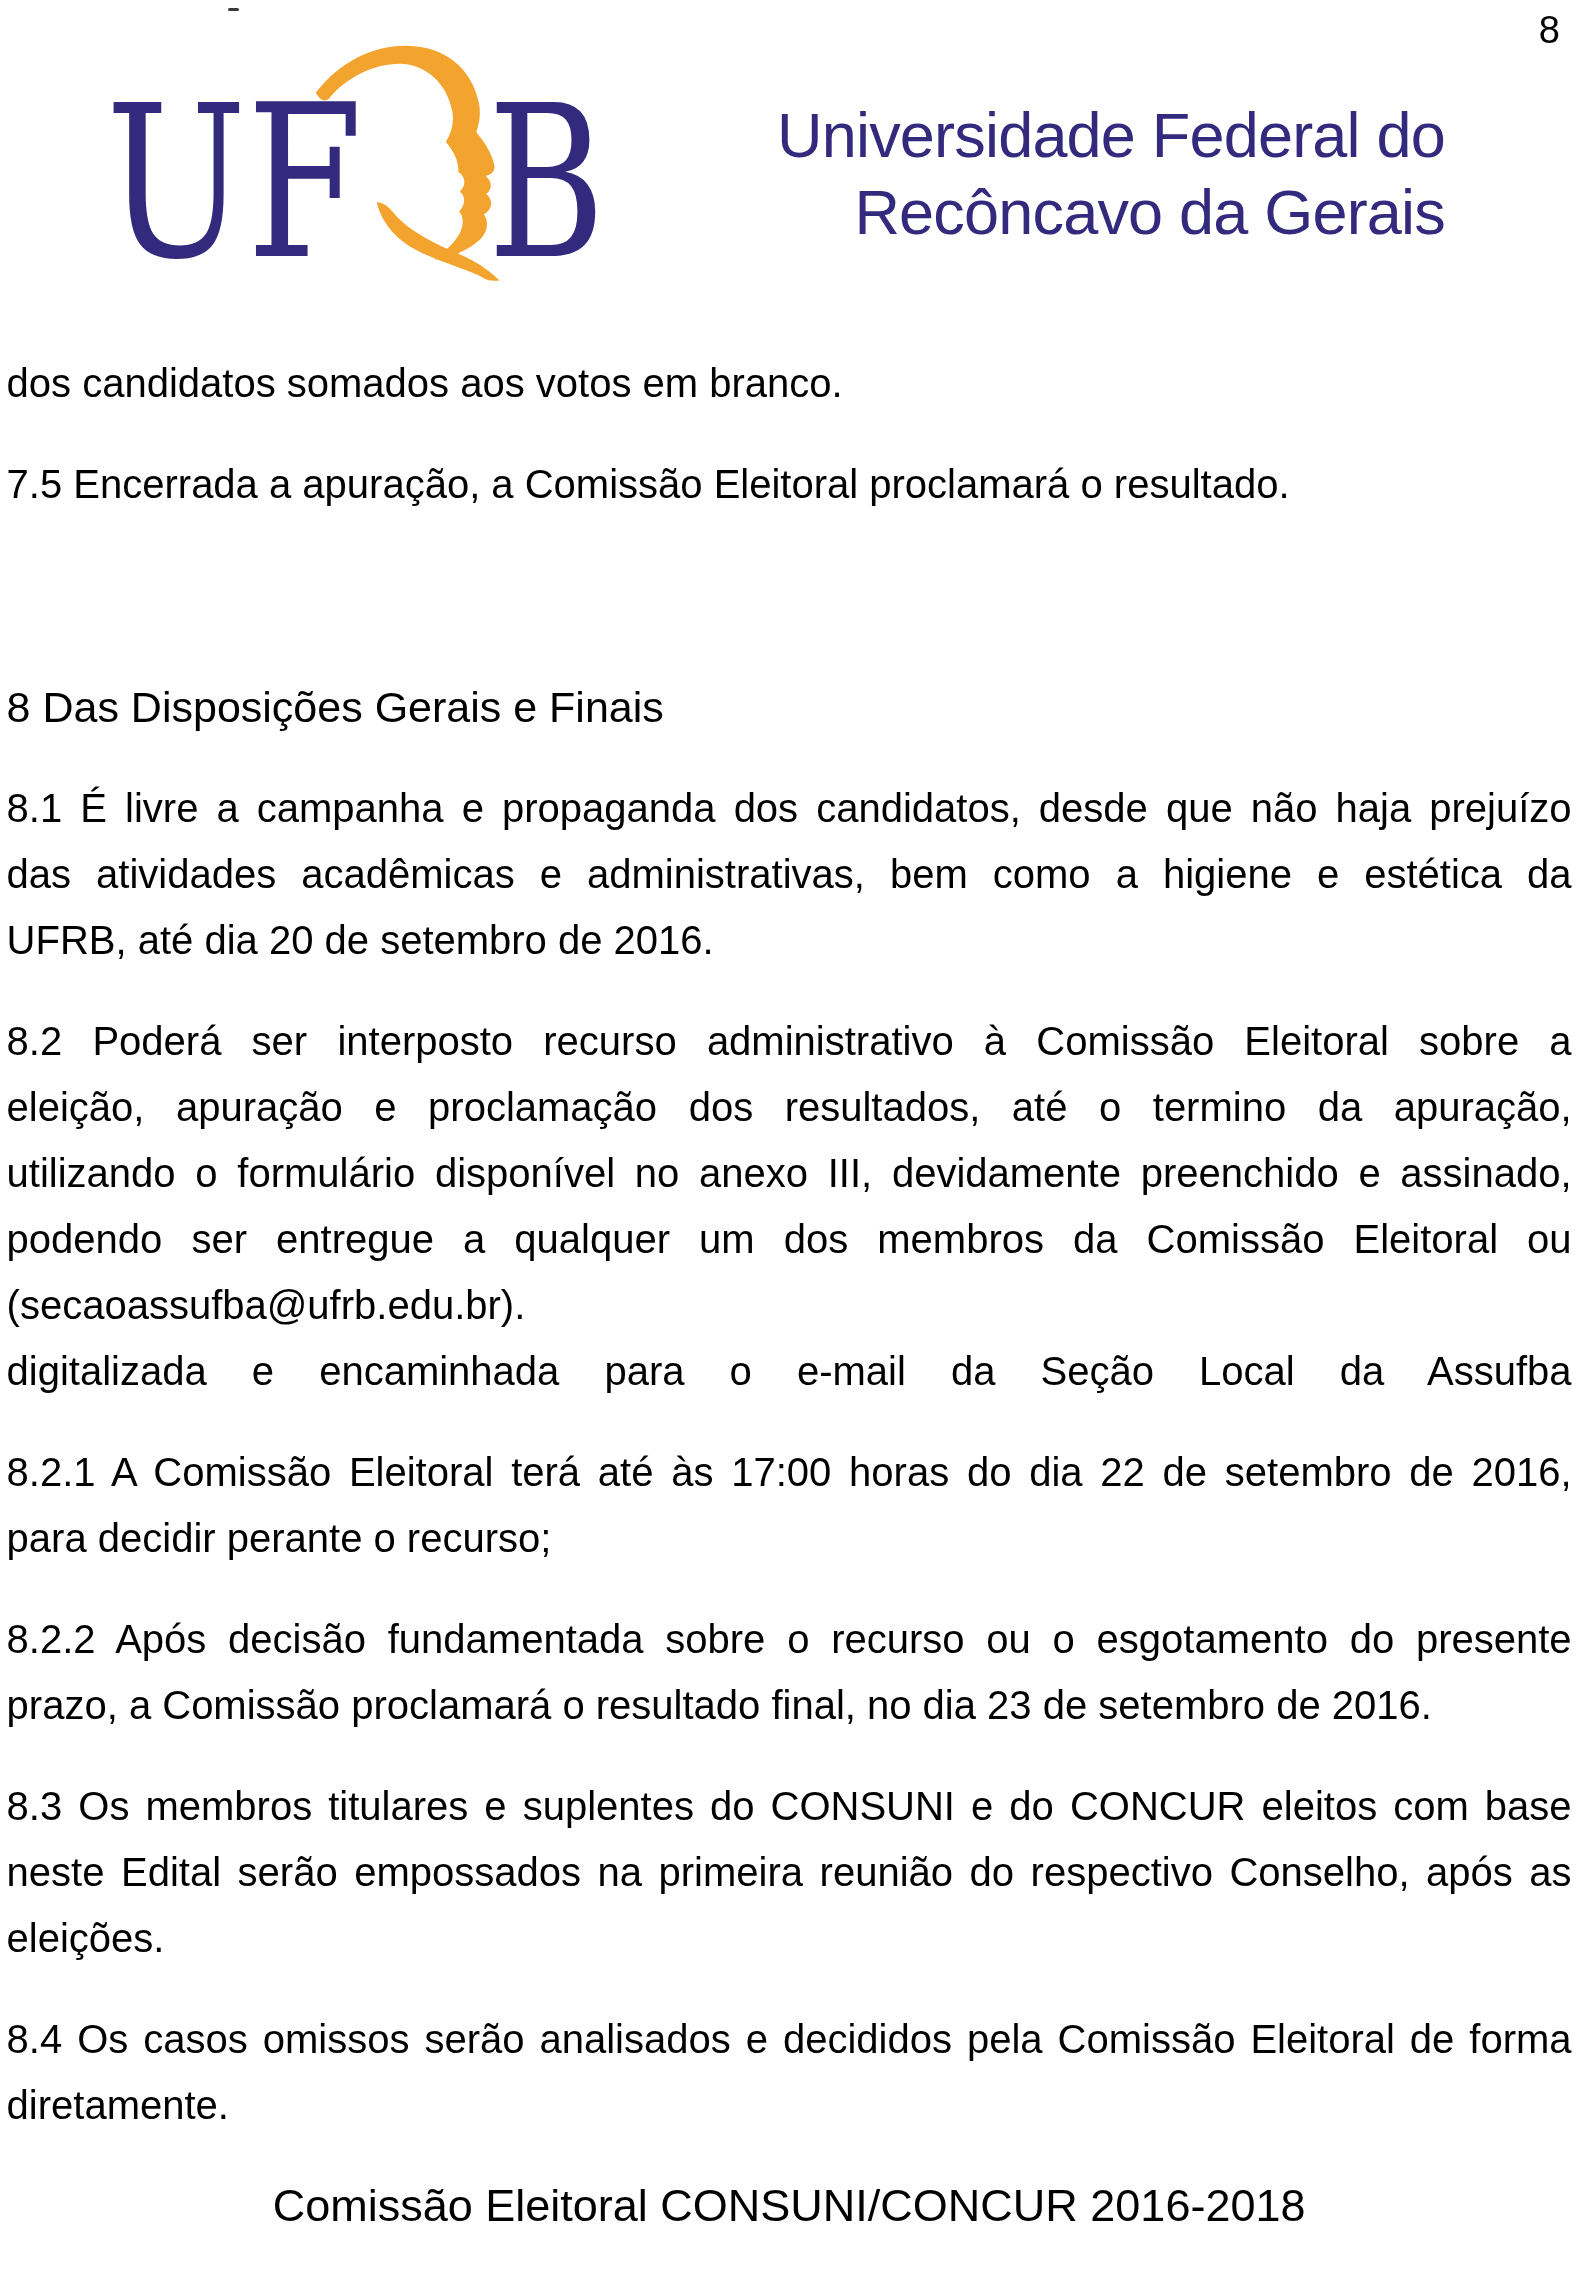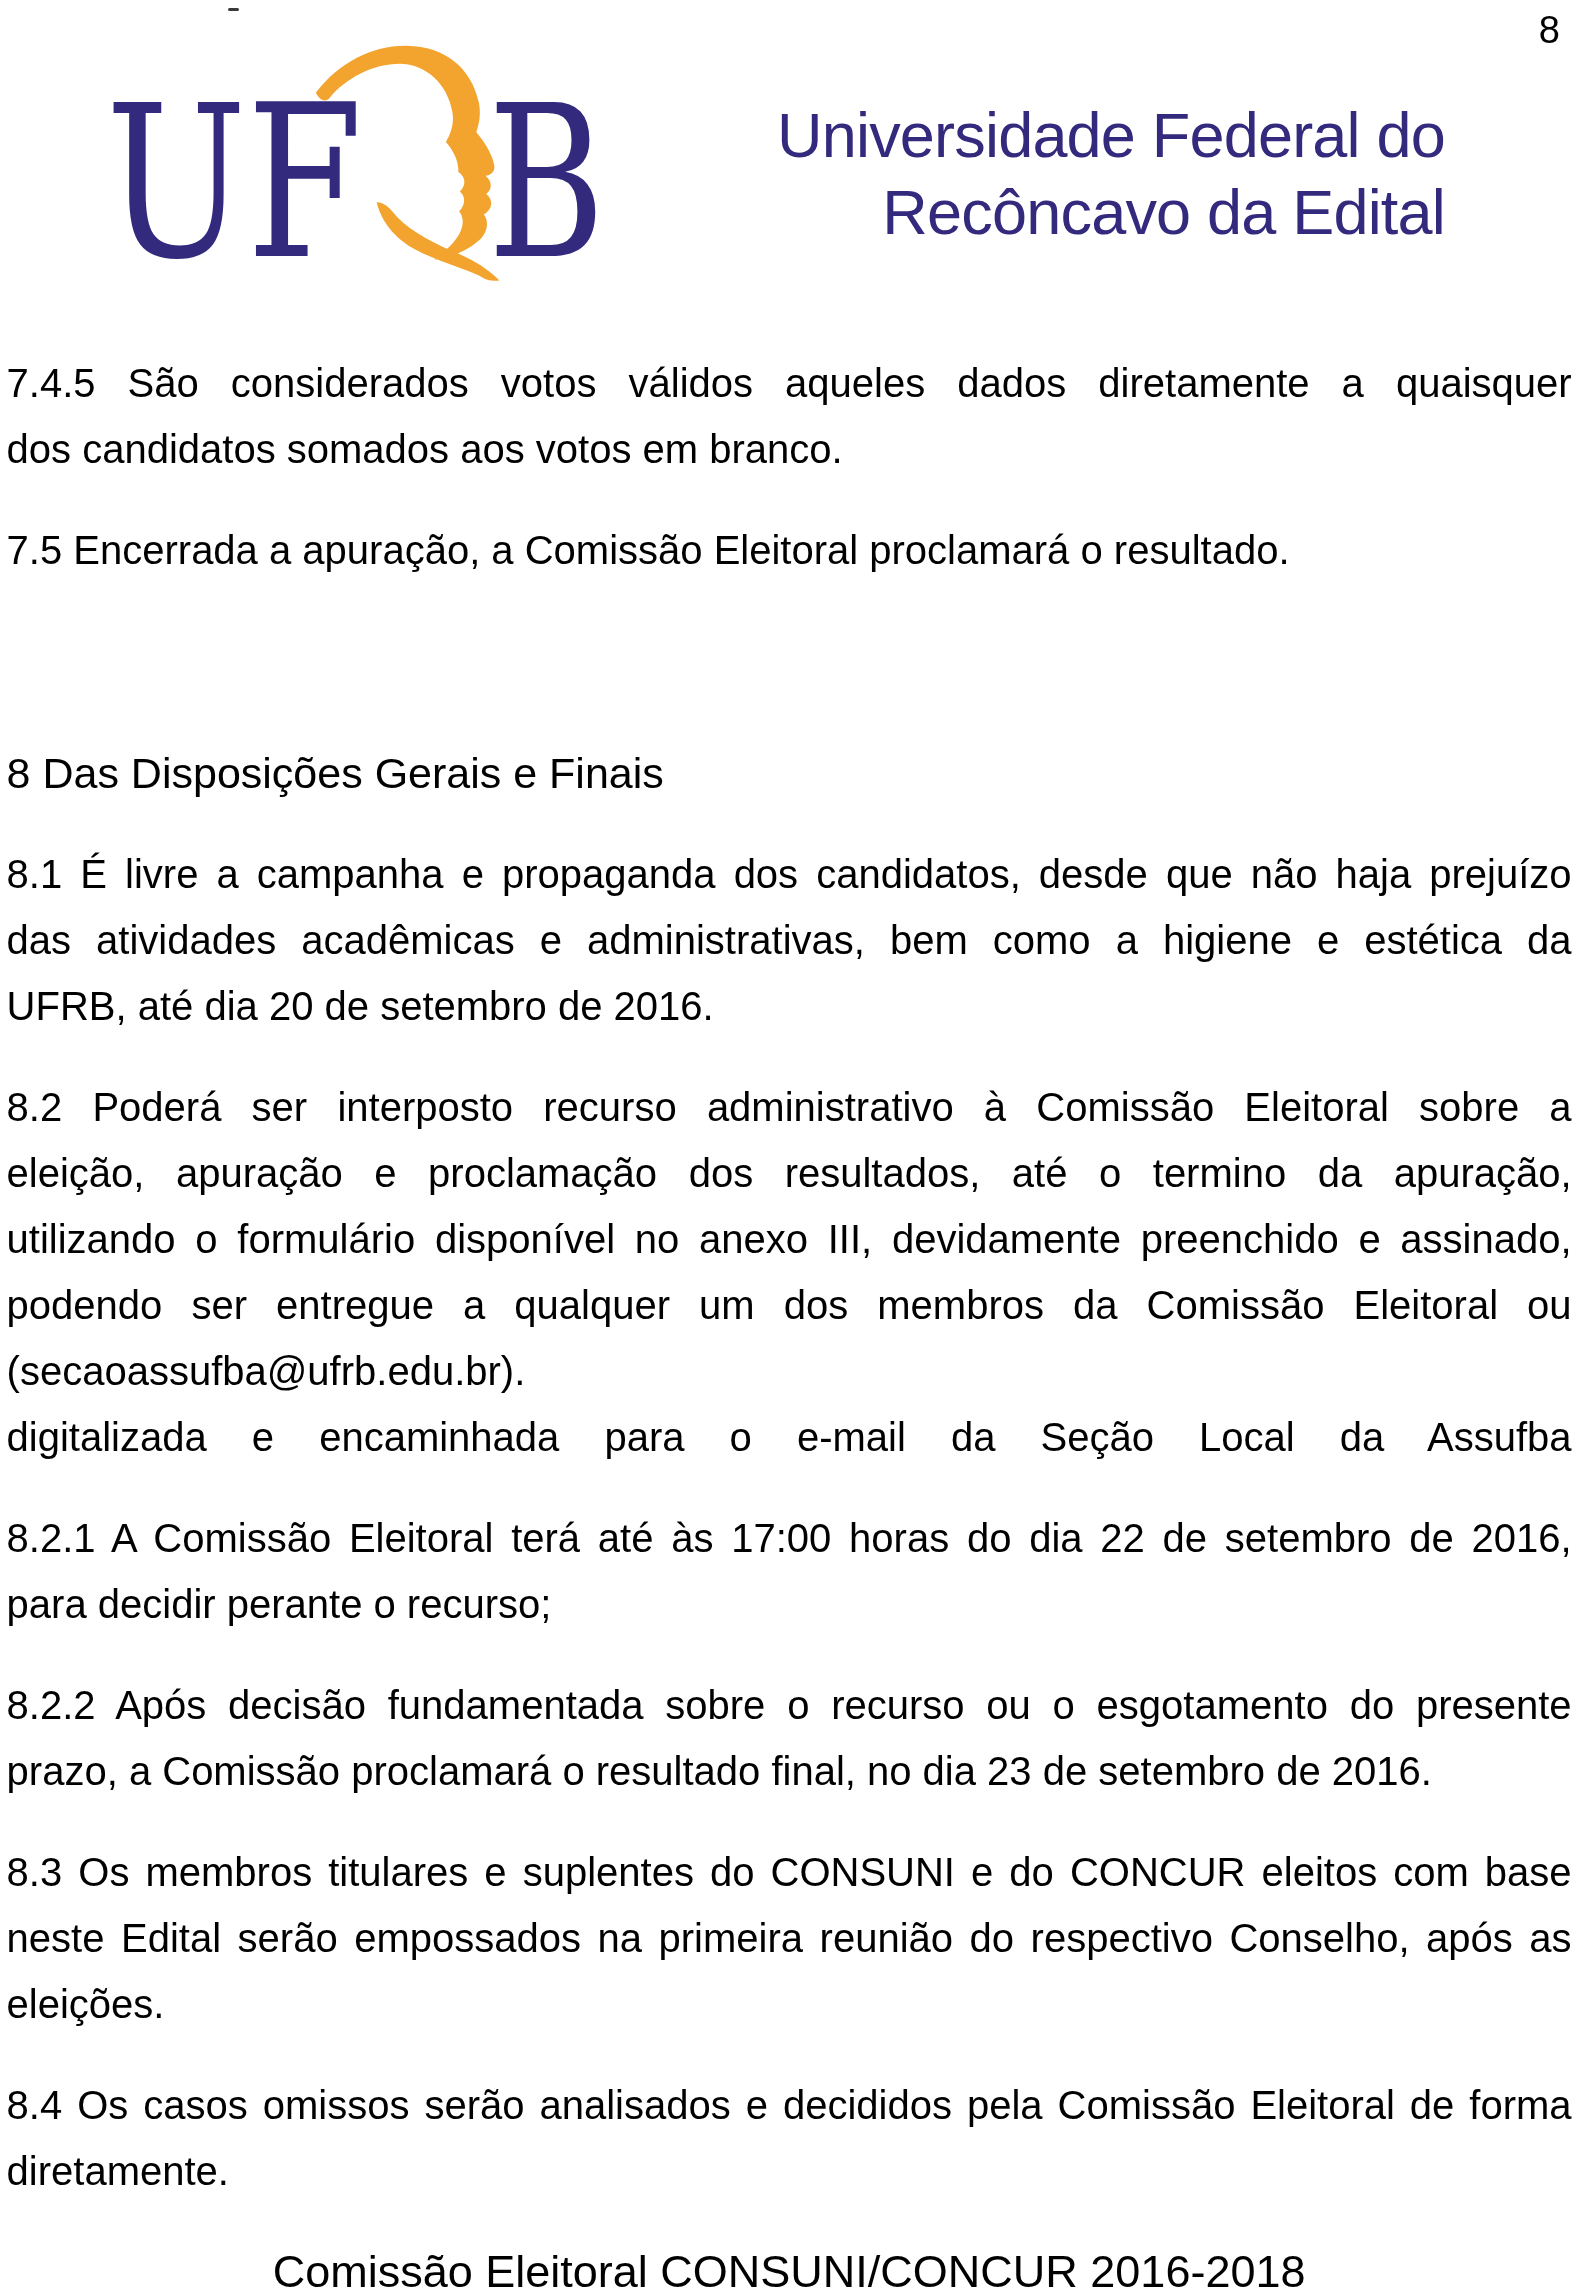--- a/index.html
+++ b/index.html
@@ -120,27 +120,26 @@
       C 417 272, 449 278, 468 290
       C 472 292, 478 293, 486 292
       C 470 276, 452 266, 428 256
       C 398 243, 370 227, 355 207
       C 349 200, 342 197, 337 197 Z"></path>
     <text x="472" y="262" font-family="DejaVu Serif, serif" font-size="256" fill="#332A7D" textLength="142" lengthAdjust="spacingAndGlyphs">B</text>
   </svg>
 
   <div class="institution">
     <span class="inst-line">Universidade Federal do</span>
-    <span class="inst-line">Recôncavo da Edital</span>
+    <span class="inst-line">Recôncavo da Gerais</span>
   </div>
 
   <div class="content">
 
     <p class="para">
-      <span class="ln j">7.4.5 São considerados votos válidos aqueles dados diretamente a quaisquer</span>
       <span class="ln">dos candidatos somados aos votos em branco.</span>
     </p>
 
     <p class="para">
       <span class="ln">7.5 Encerrada a apuração, a Comissão Eleitoral proclamará o resultado.</span>
     </p>
 
     <h2 class="doc-heading">8 Das Disposições Gerais e Finais</h2>
 
     <p class="para">

